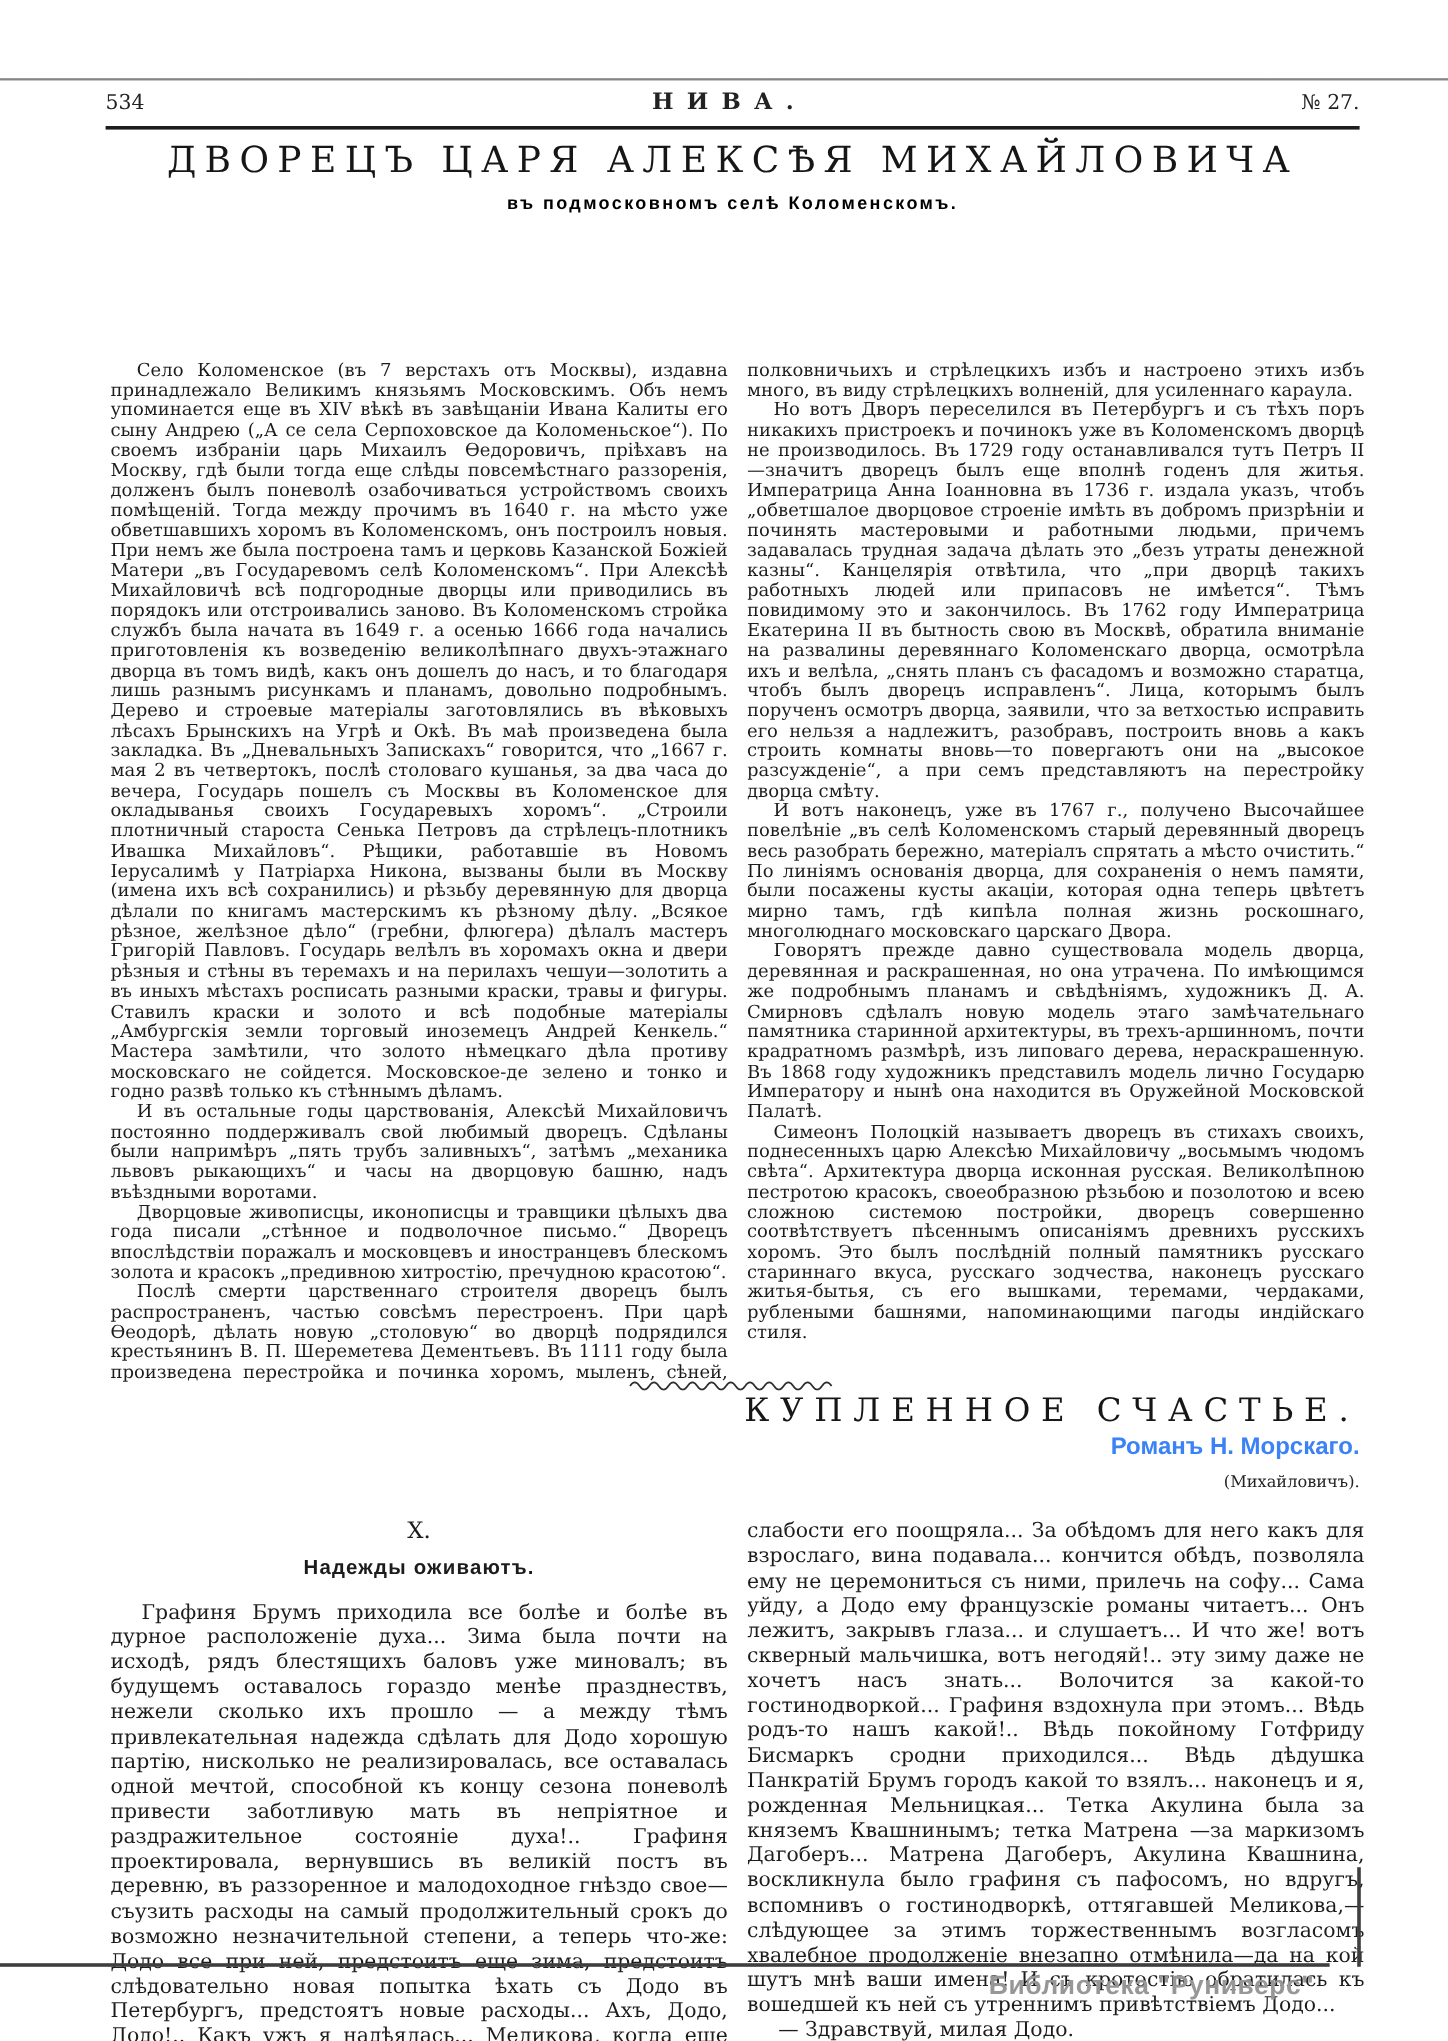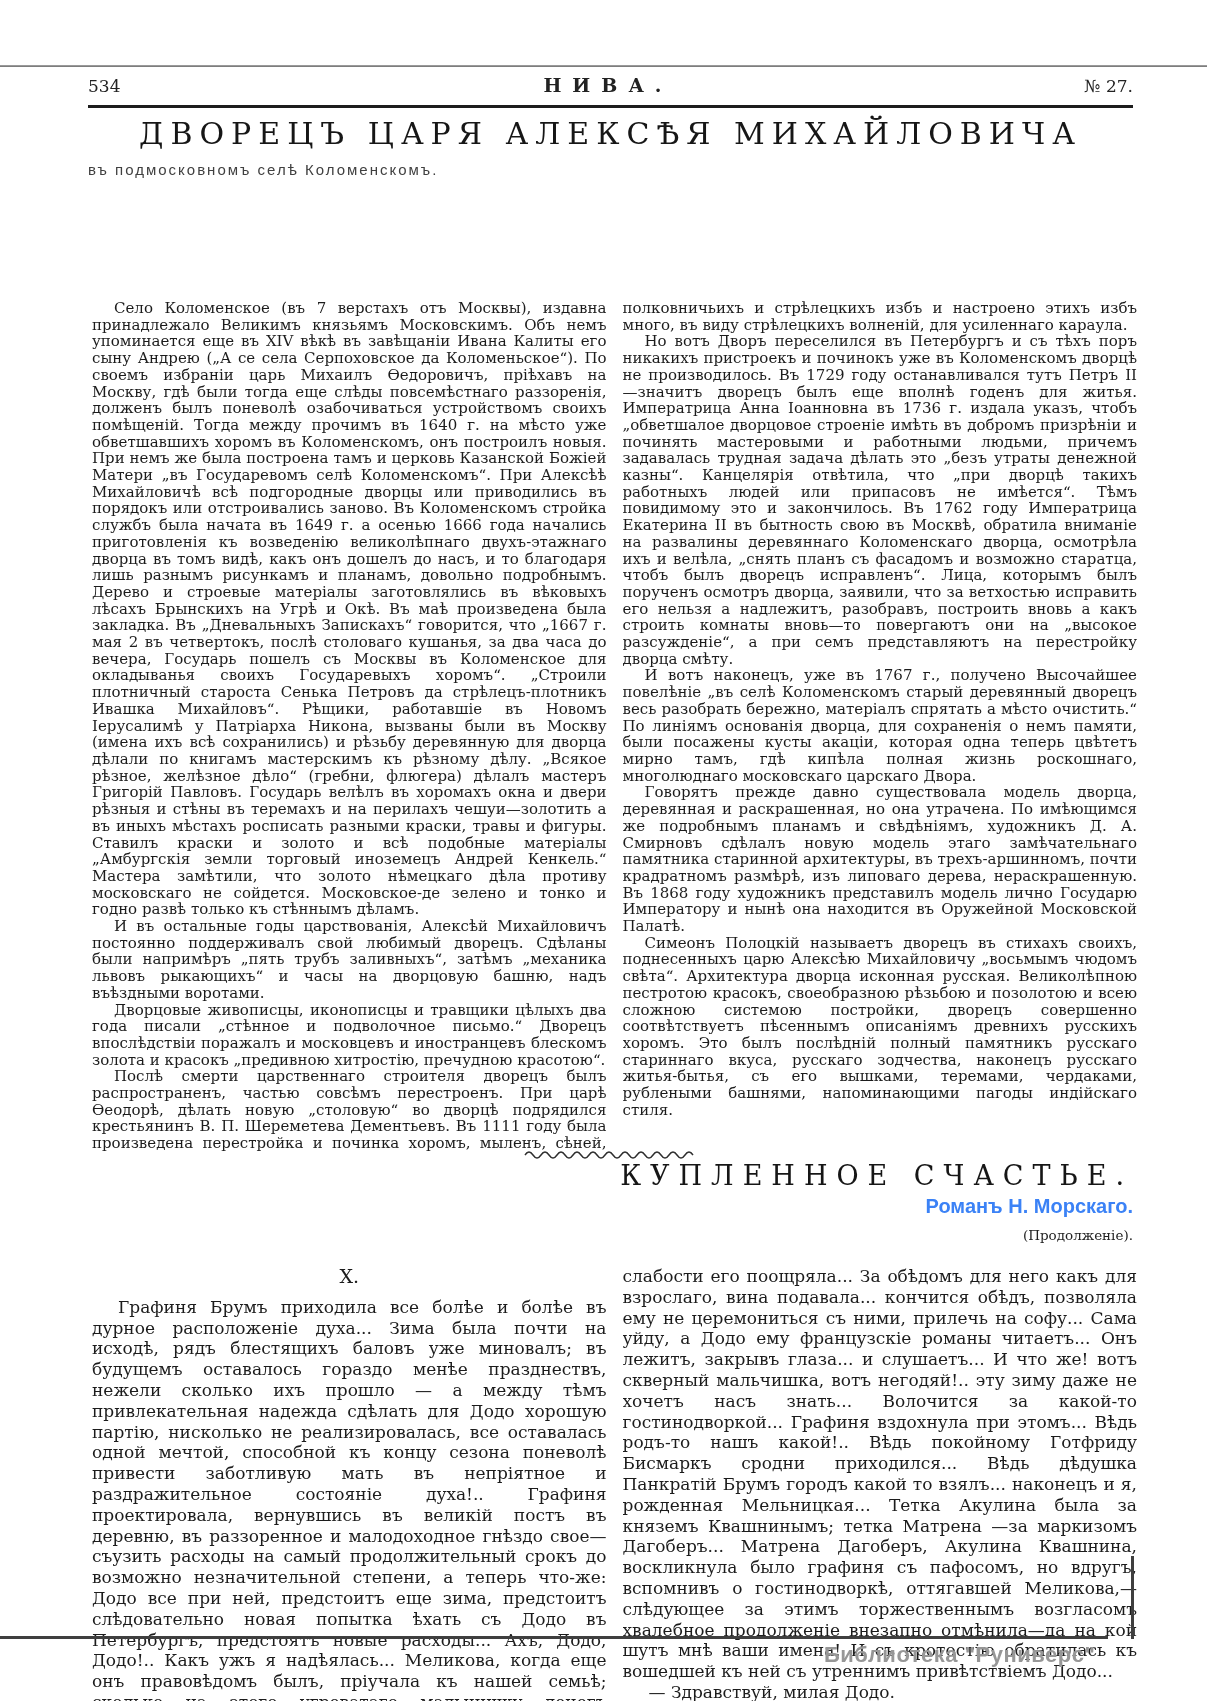--- a/index.html
+++ b/index.html
@@ -16,23 +16,23 @@
 
   .content{position:absolute;left:88px;top:74px;width:1045px;}
 
   .page-header{display:flex;justify-content:space-between;align-items:baseline;
     font-size:17px;color:#222;}
   .masthead{font-weight:bold;font-size:19px;letter-spacing:11px;padding-left:11px;}
   .header-rule{margin-top:9px;height:3px;background:#1d1d1d;}
 
   .a1-title{margin-top:8px;text-align:center;font-size:30px;letter-spacing:7px;
     text-transform:uppercase;font-weight:400;color:#161616;}
-  .a1-subtitle{margin-top:10px;text-align:left;
-    font-family:"Liberation Sans",sans-serif;font-weight:normal;font-size:15px;
-    letter-spacing:2px;color:#404040;}
+  .a1-subtitle{margin-top:10px;text-align:center;
+    font-family:"Liberation Sans",sans-serif;font-weight:bold;font-size:15px;
+    letter-spacing:2px;color:#000000;}
 
   .cols{position:absolute;left:4px;display:flex;gap:16px;width:1045px;}
   .cols-a1{top:122px;height:852px;}
   .col{width:519px;overflow:hidden;}
   .a1-body{font-size:15px;line-height:16.7px;text-align:justify;}
   .a1-body p{margin:0;text-indent:22px;}
   .a1-body p.cont{text-indent:0;}
 
   .wavy{position:absolute;top:966px;left:0;width:1045px;text-align:center;}
 
@@ -91,26 +91,27 @@
 
     <div class="wavy">
       <svg width="175" height="10" viewBox="0 0 175 10">
         <path d="M2 6 q4 -6 8 0 t8 0 t8 0 t8 0 t8 0 t8 0 t8 0 t8 0 t8 0 t8 0 t8 0 t8 0 t8 0 t8 0 t8 0 t8 0 t8 0 t8 0 t8 0 t8 0 t8 0" stroke="#2e2e2e" stroke-width="1.4" fill="none"></path>
       </svg>
     </div>
 
     <div class="a2-head">
       <div class="a2-title">Купленное счастье.</div>
       <div class="a2-byline">Романъ Н. Морскаго.</div>
-      <div class="a2-note">(Продолженіе).</div>
+      <div class="a2-note">(Михайловичъ).</div>
     </div>
 
     <div class="cols cols-a2">
       <div class="col a2-body">
         <p class="a2-chapter">X.</p>
+        <p class="a2-section">Надежды оживаютъ.</p>
         <p>Графиня Брумъ приходила все болѣе и болѣе въ дурное расположеніе духа... Зима была почти на исходѣ, рядъ блестящихъ баловъ уже миновалъ; въ будущемъ оставалось гораздо менѣе празднествъ, нежели сколько ихъ прошло — а между тѣмъ привлекательная надежда сдѣлать для Додо хорошую партію, нисколько не реализировалась, все оставалась одной мечтой, способной къ концу сезона поневолѣ привести заботливую мать въ непріятное и раздражительное состояніе духа!.. Графиня проектировала, вернувшись въ великій постъ въ деревню, въ раззоренное и малодоходное гнѣздо свое—съузить расходы на самый продолжительный срокъ до возможно незначительной степени, а теперь что-же: Додо все при ней, предстоитъ еще зима, предстоитъ слѣдовательно новая попытка ѣхать съ Додо въ Петербургъ, предстоятъ новые расходы... Ахъ, Додо, Додо!.. Какъ ужъ я надѣялась... Меликова, когда еще онъ правовѣдомъ былъ, пріучала къ нашей семьѣ; сколько на этого угреватаго мальчишку денегъ истратила чтобы его закормить, самыя</p>
       </div>
       <div class="col a2-body">
         <p class="cont">слабости его поощряла... За обѣдомъ для него какъ для взрослаго, вина подавала... кончится обѣдъ, позволяла ему не церемониться съ ними, прилечь на софу... Сама уйду, а Додо ему французскіе романы читаетъ... Онъ лежитъ, закрывъ глаза... и слушаетъ... И что же! вотъ скверный мальчишка, вотъ негодяй!.. эту зиму даже не хочетъ насъ знать... Волочится за какой-то гостинодворкой... Графиня вздохнула при этомъ... Вѣдь родъ-то нашъ какой!.. Вѣдь покойному Готфриду Бисмаркъ сродни приходился... Вѣдь дѣдушка Панкратій Брумъ городъ какой то взялъ... наконецъ и я, рожденная Мельницкая... Тетка Акулина была за княземъ Квашнинымъ; тетка Матрена —за маркизомъ Дагоберъ... Матрена Дагоберъ, Акулина Квашнина, воскликнула было графиня съ пафосомъ, но вдругъ, вспомнивъ о гостинодворкѣ, оттягавшей Меликова,—слѣдующее за этимъ торжественнымъ возгласомъ хвалебное продолженіе внезапно отмѣнила—да на кой шутъ мнѣ ваши имена! И съ кротостію обратилась къ вошедшей къ ней съ утреннимъ привѣтствіемъ Додо...</p>
         <p>— Здравствуй, милая Додо.</p>
 
       </div>
     </div>
   </div>
 

